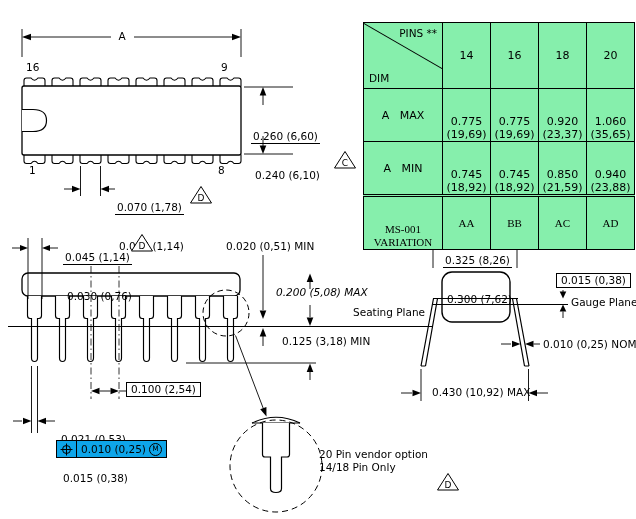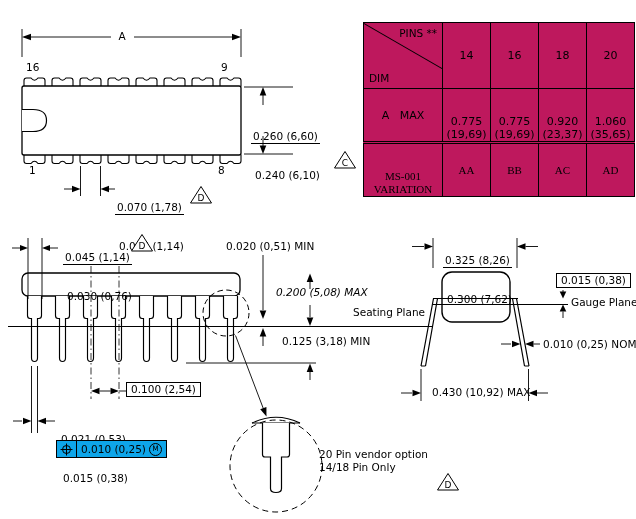--- a/index.html
+++ b/index.html
@@ -16,21 +16,21 @@
   .tri{position:absolute;z-index:3;width:24px;height:20px;}
   .gdt{position:absolute;z-index:2;display:flex;align-items:center;border:1px solid #000;
        height:16px;background:#0ea5e9;}
   .gdt .cell1{display:flex;align-items:center;justify-content:center;width:19px;height:100%;
        border-right:1px solid #000;}
   .gdt .cell2{display:flex;align-items:center;gap:3px;padding:0 4px;font-size:10.5px;white-space:pre;}
   .circleM{display:inline-flex;align-items:center;justify-content:center;width:11px;height:11px;
        border:1px solid #000;border-radius:50%;font-size:7.5px;line-height:1;}
   
   .dimtable{position:absolute;left:363px;top:22px;z-index:2;border-collapse:collapse;
-       font-size:11px;line-height:13px;background:#be185d;}
+       font-size:11px;line-height:13px;background:#86efac;}
   .dimtable td,.dimtable th{border:1px solid #000;text-align:center;vertical-align:middle;
        padding:0;font-weight:normal;white-space:pre;}
   .dimtable .h-row th{height:44px;}
   .dimtable .d-row td{height:40px;}
   .dimtable .v-row td{height:36px;border-top:3px double #000;font-family:Liberation Serif, serif;}
   .dimtable .lbl{width:78px;}
   .dimtable .c{width:47px;}
   .cell2line span{display:block;}
   th.diag{position:relative;}
   .diagline{position:absolute;left:0;top:0;width:91px;height:0;border-top:1px solid #000;
@@ -280,20 +280,31 @@
       <td class="lbl">A   MAX</td>
       <td class="cell2line">
         <span>0.775</span><span>(19,69)</span></td>
       <td class="cell2line">
         <span>0.775</span><span>(19,69)</span></td>
       <td class="cell2line">
         <span>0.920</span><span>(23,37)</span></td>
       <td class="cell2line">
         <span>1.060</span><span>(35,65)</span></td>
     </tr>
+    <tr class="d-row">
+      <td class="lbl">A   MIN</td>
+      <td class="cell2line">
+        <span>0.745</span><span>(18,92)</span></td>
+      <td class="cell2line">
+        <span>0.745</span><span>(18,92)</span></td>
+      <td class="cell2line">
+        <span>0.850</span><span>(21,59)</span></td>
+      <td class="cell2line">
+        <span>0.940</span><span>(23,88)</span></td>
+    </tr>
     <tr class="v-row">
       <td class="lbl cell2line">
         <span>MS-001</span><span>VARIATION</span></td>
       <td>AA</td>
       <td>BB</td>
       <td>AC</td>
       <td>AD</td>
     </tr>
   </tbody>
     </table>

